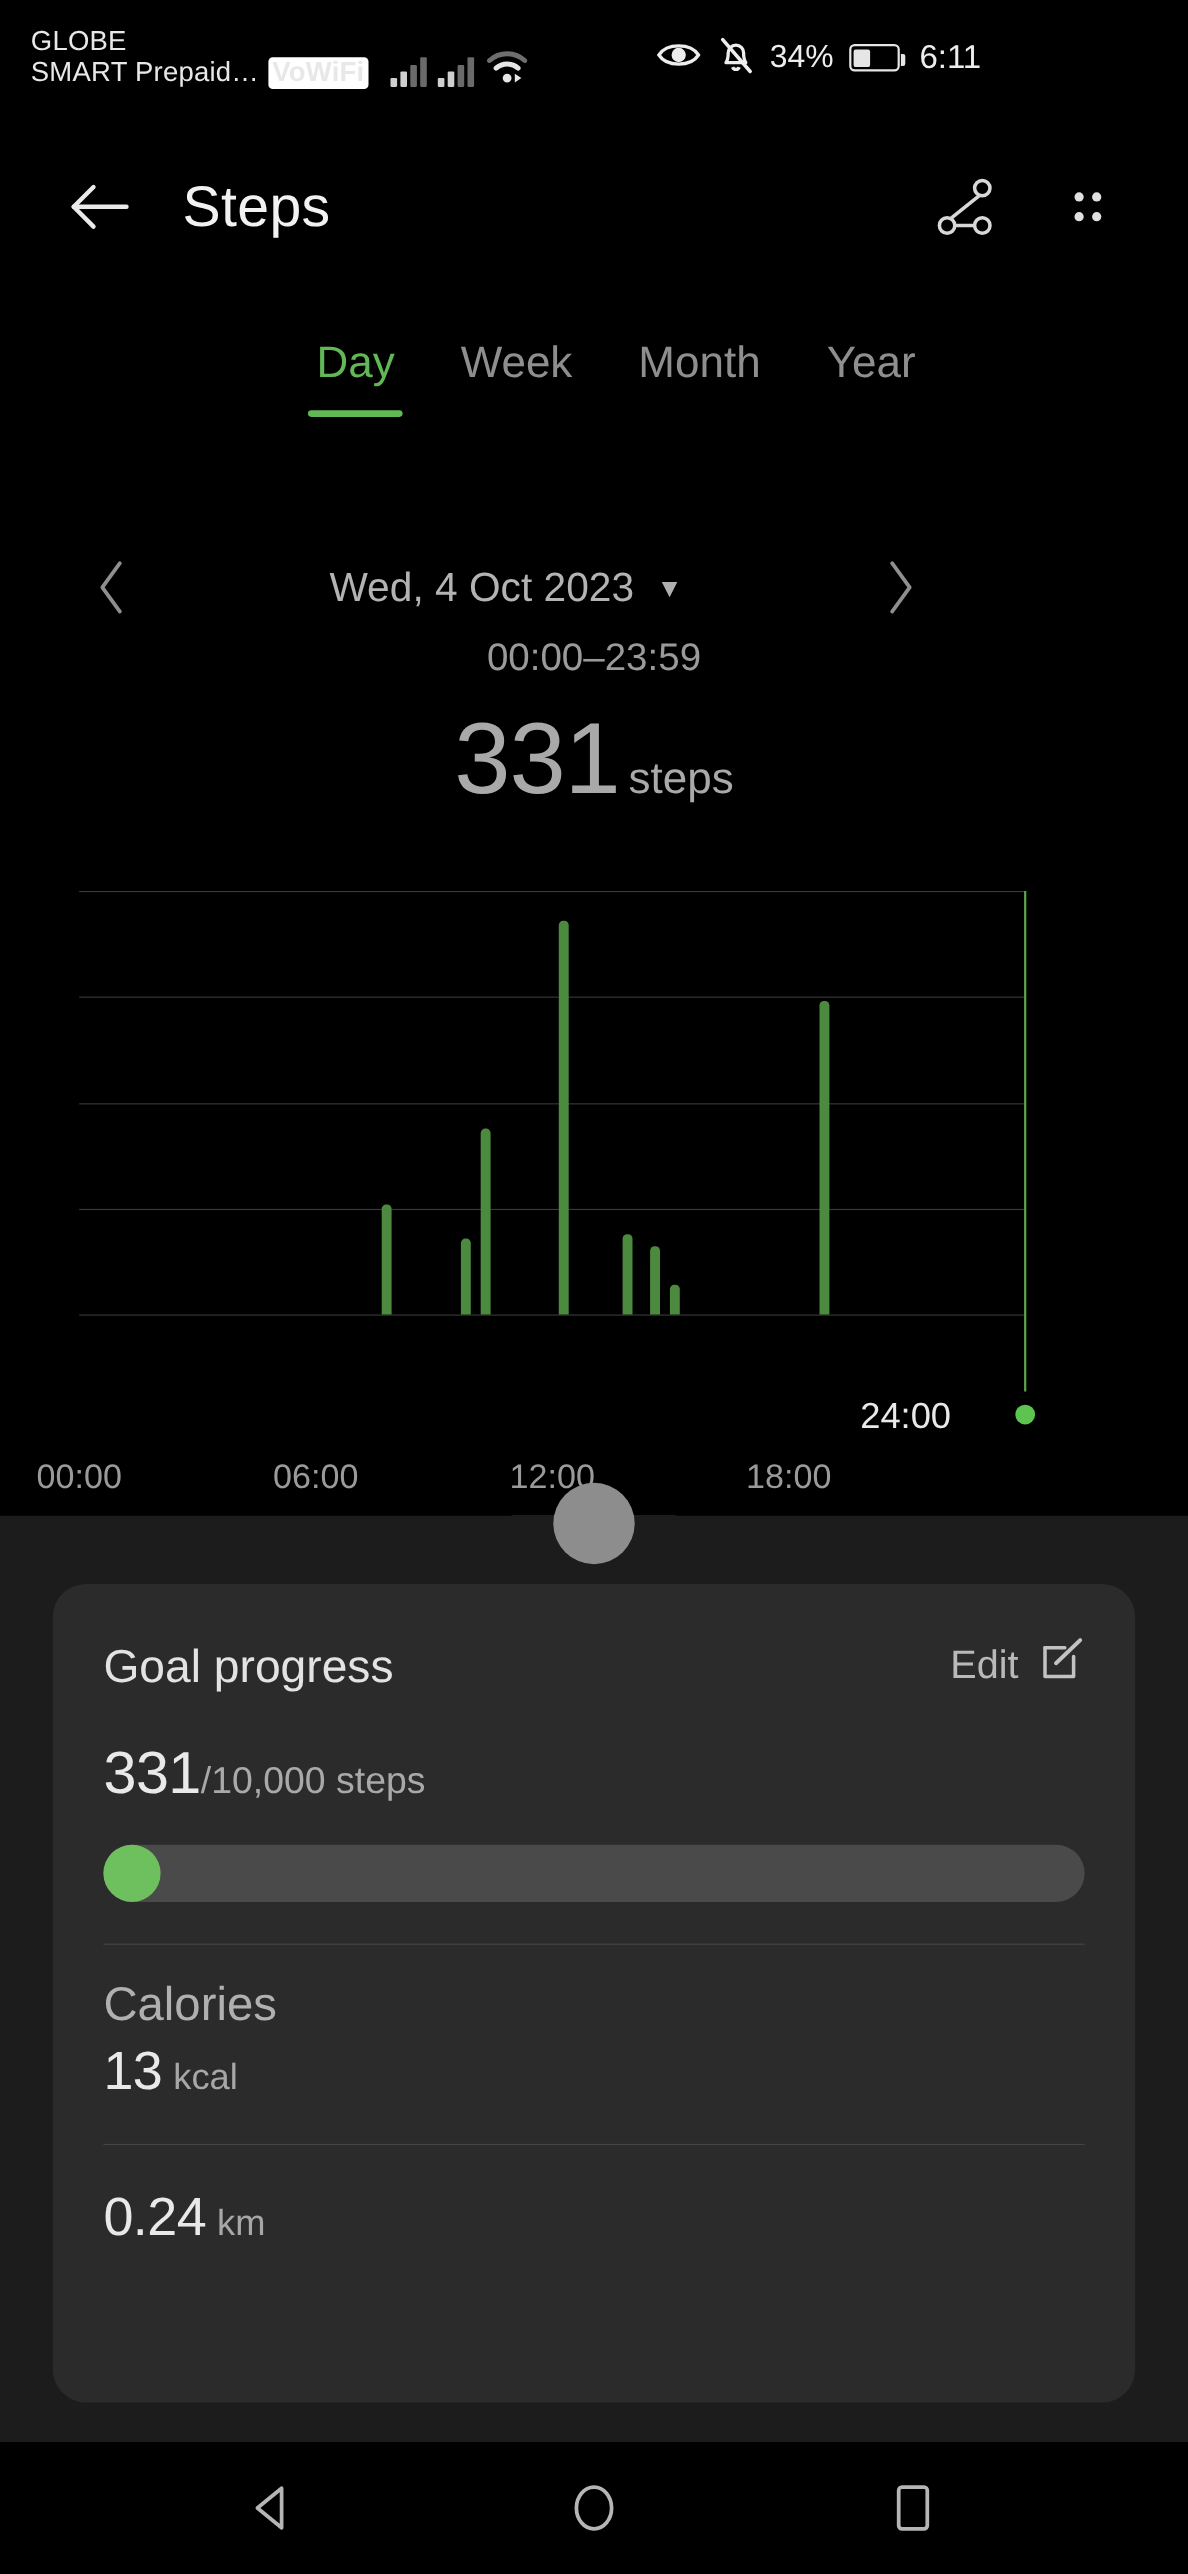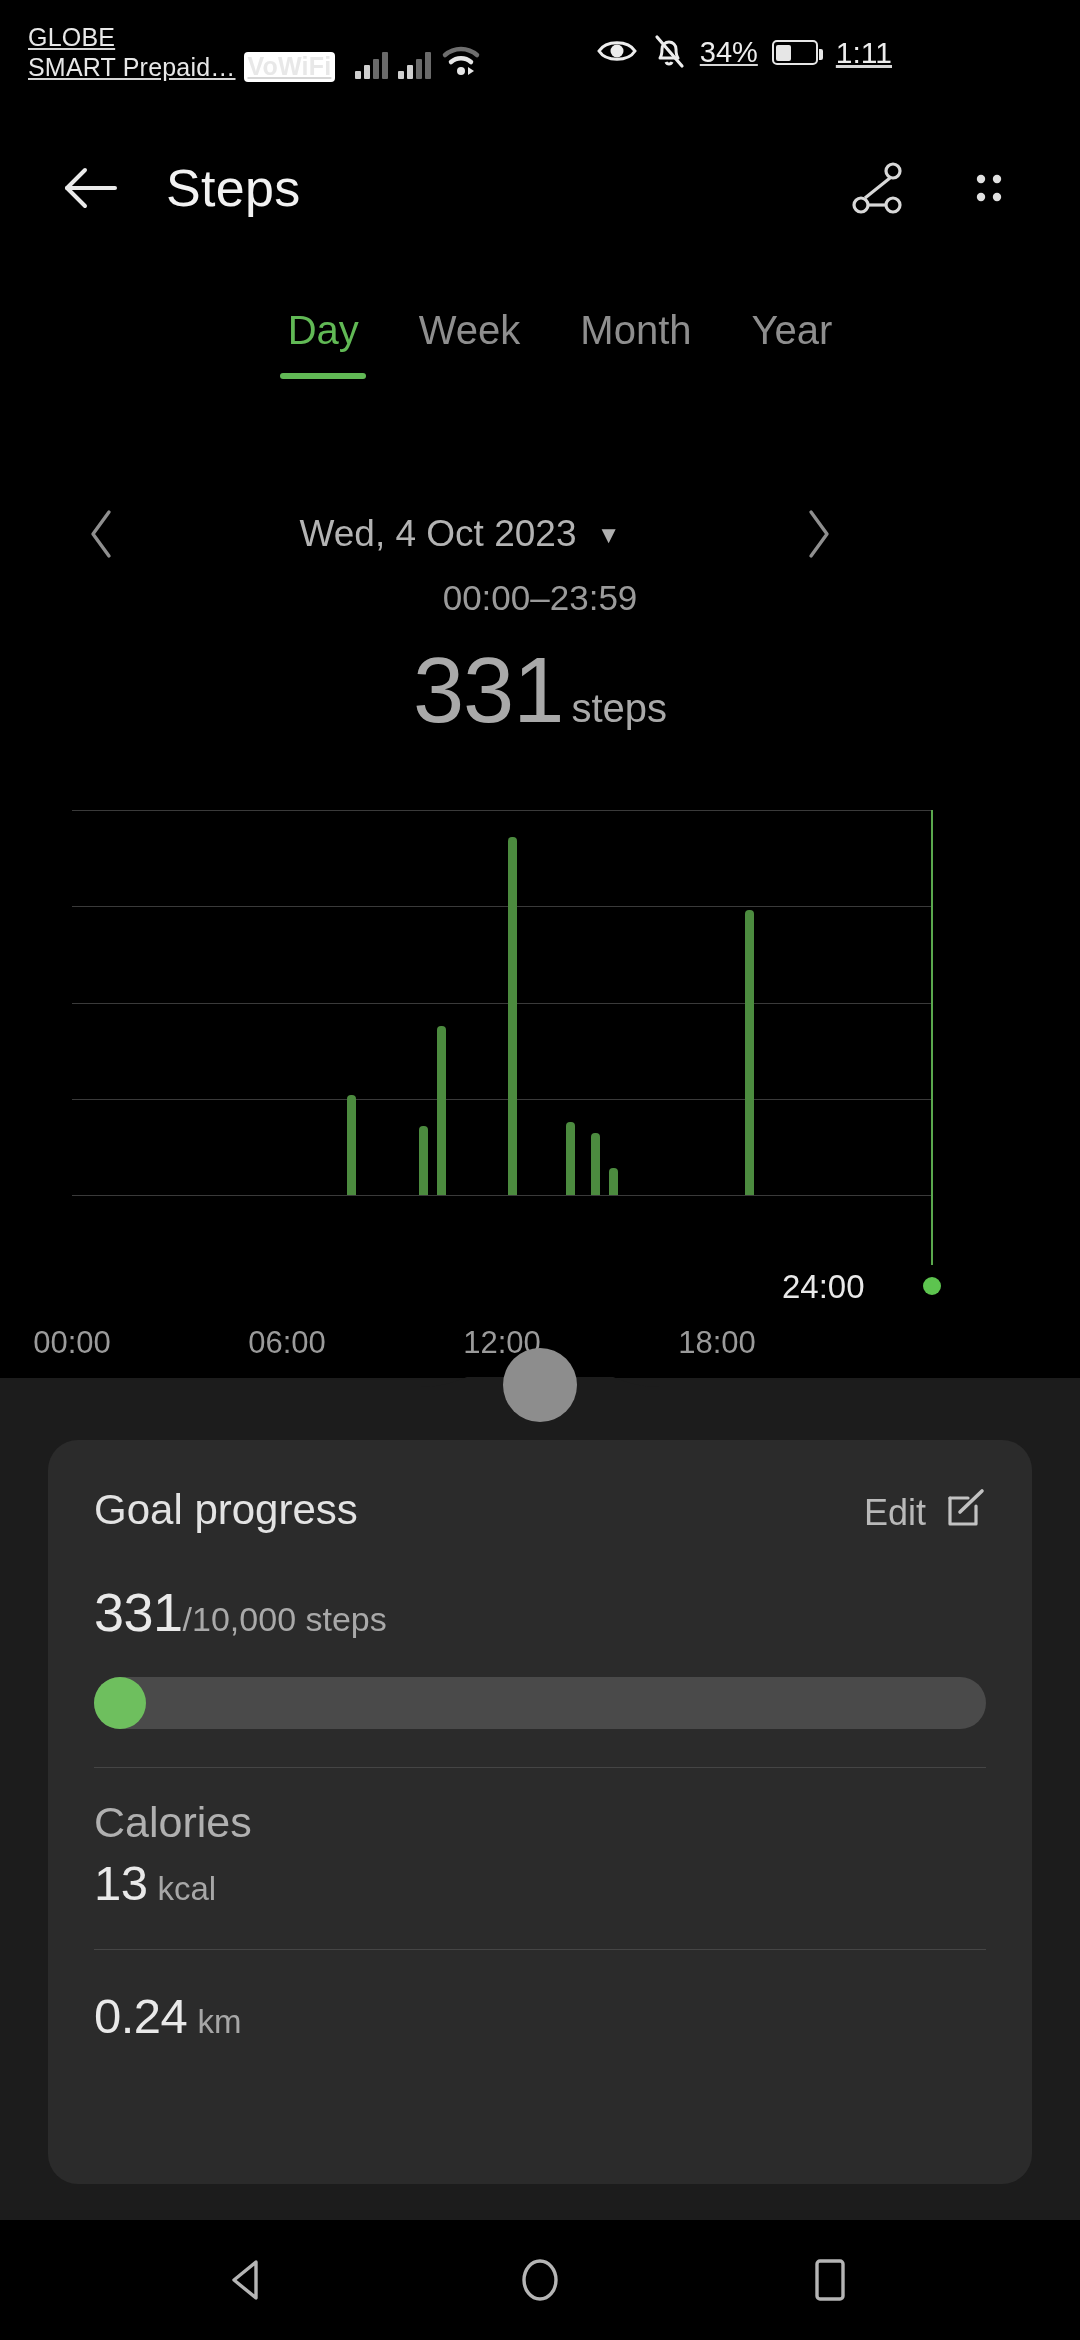--- a/index.html
+++ b/index.html
@@ -8,21 +8,21 @@
     width:1080px; height:2340px;
     font-family:"Liberation Sans", sans-serif;
     color:#d6d6d6;
     overflow:hidden;
     position:relative;
   }
 
   
   .statusbar{
     position:absolute; left:0; top:0; width:920px; height:105px;
-    display:flex; align-items:center; padding:0 28px;text-decoration:underline;
+    display:flex; align-items:center; padding:0 28px;
   }
   .sb-left{ display:flex; align-items:flex-start; gap:10px; }
   .carrier-stack{ display:flex; flex-direction:column; line-height:1.15; }
   .carrier-stack span{ font-size:25px; color:#e8e8e8; letter-spacing:.2px; white-space:nowrap;}
   .carrier-row{ display:flex; align-items:center; gap:8px; }
   .vowifi{
     display:inline-block; background:#ffffff; color:#000; font-size:17px; font-weight:bold;
     border-radius:4px; padding:1px 4px; line-height:1.1; letter-spacing:-.3px;
   }
   .sig{ display:inline-flex; align-items:flex-end; gap:3px; height:30px; }
@@ -87,21 +87,21 @@
   
   .panel{ position:absolute; left:0; top:1378px; width:1080px; height:842px;
           background:#1c1c1c; }
   .panel .notch{ position:absolute; top:-1px; left:0; width:1080px; height:60px; overflow:hidden;}
   .notch svg{ display:block; }
   .handle{ position:absolute; left:50%; transform:translateX(-50%); top:1348px;
            width:74px; height:74px; border-radius:50%; background:#8d8d8d; }
 
   .card{ position:absolute; left:48px; top:1440px; width:984px; height:744px;
          background:#2b2b2b; border-radius:30px; padding:46px 46px 0 46px; }
-  .card-head{ display:flex; align-items:flex-start; }
+  .card-head{ display:flex; align-items:flex-end; }
   .card-head h2{ font-size:42px; font-weight:normal; color:#e3e3e3; }
   .card-head .sp{ flex:1; }
   .edit{ display:flex; align-items:center; gap:16px; font-size:36px; color:#b9b9b9; }
 
   .goalnums{ margin-top:42px; }
   .goalnums .big{ font-size:54px; color:#e9e9e9; letter-spacing:-.5px; }
   .goalnums .small{ font-size:34px; color:#a9a9a9; }
 
   .progress{ margin-top:34px; height:52px; background:#4a4a4a; border-radius:26px; position:relative; }
   .progress i{ position:absolute; left:0; top:0; bottom:0; width:52px;
@@ -166,21 +166,21 @@
       <svg width="34" height="36" viewBox="0 0 34 36">
         <path d="M8 25 C8 25 10 22 10 16 a7 7 0 0 1 14 0 c0 6 2 9 2 9 z" fill="none" stroke="#ededed" stroke-width="3" stroke-linejoin="round"></path>
         <path d="M14 29 a3.2 3.2 0 0 0 6 0" fill="none" stroke="#ededed" stroke-width="3"></path>
         <line x1="5" y1="4" x2="30" y2="33" stroke="#ededed" stroke-width="3.2" stroke-linecap="round"></line>
       </svg>
     </span>
     <span class="pct">34%</span>
     <span class="batt">
         <i></i>
       </span>
-    <span class="clock">1:11</span>
+    <span class="clock">6:11</span>
   </div>
 </div>
 
 <div class="appbar">
   <span class="icon-btn">
     <svg width="56" height="44" viewBox="0 0 56 44">
       <line x1="4" y1="22" x2="52" y2="22" stroke="#eaeaea" stroke-width="4" stroke-linecap="round"></line>
       <polyline points="22,4 4,22 22,40" fill="none" stroke="#eaeaea" stroke-width="4" stroke-linecap="round" stroke-linejoin="round"></polyline>
     </svg>
   </span>

